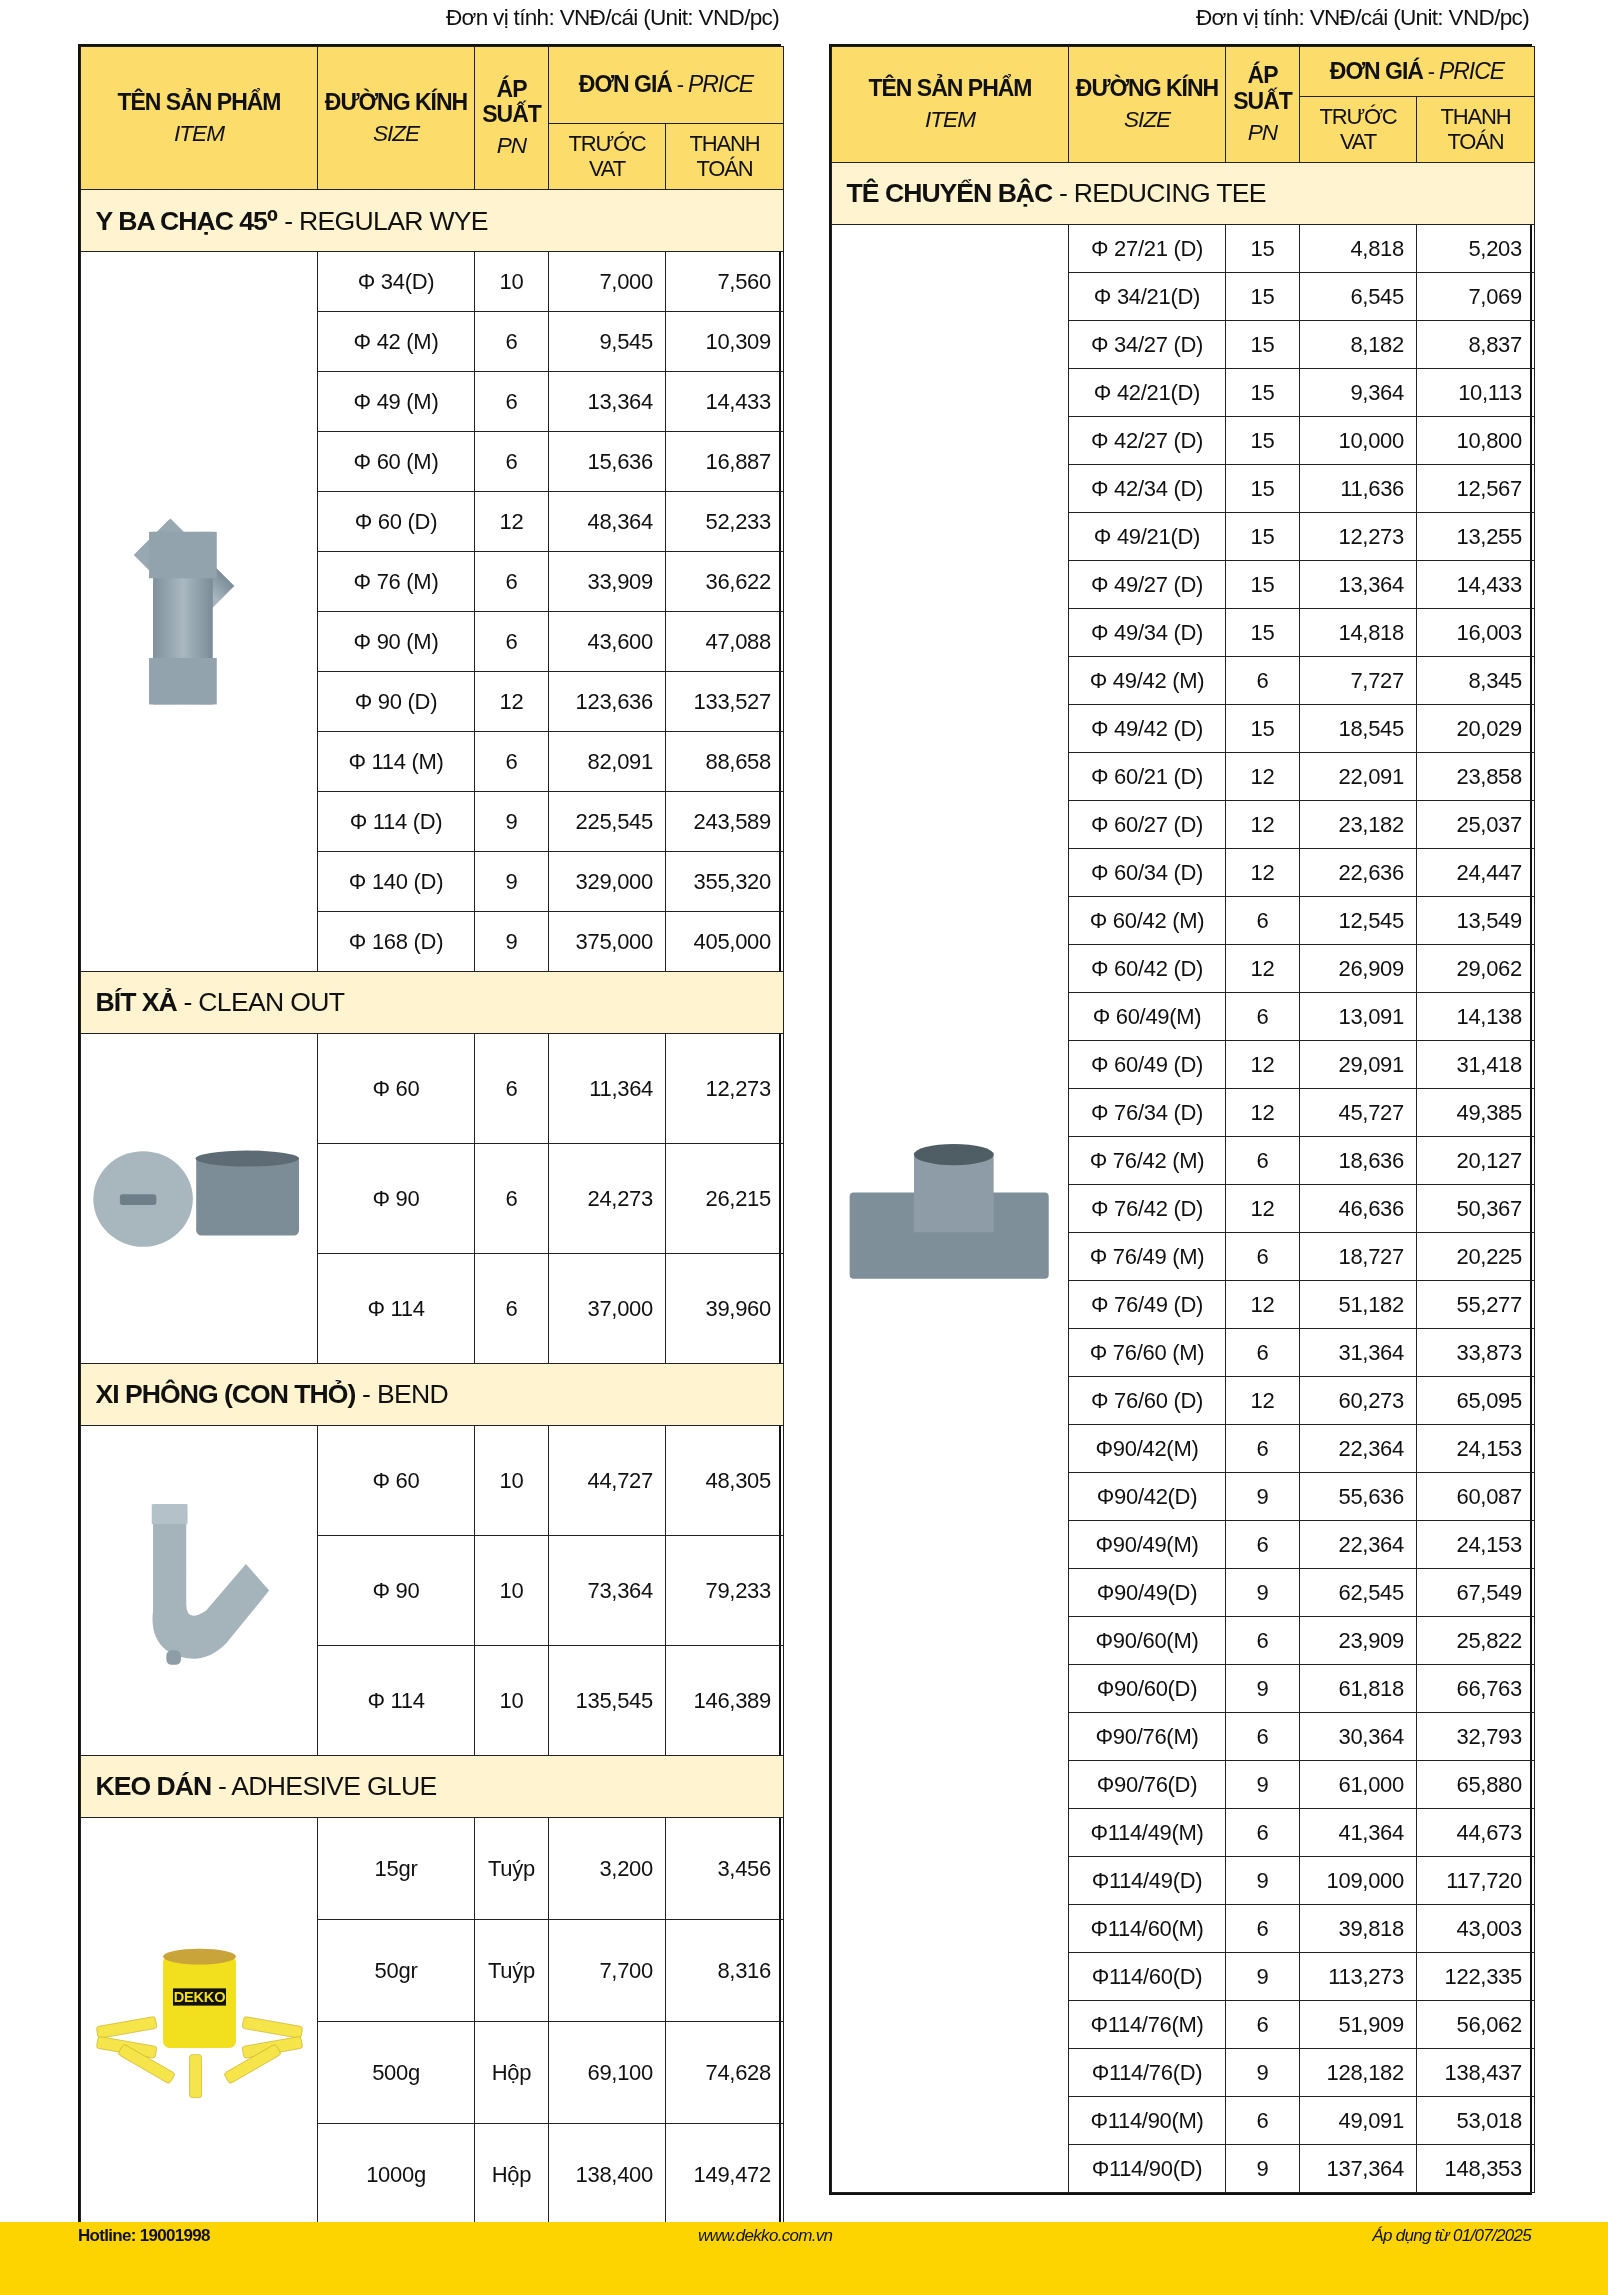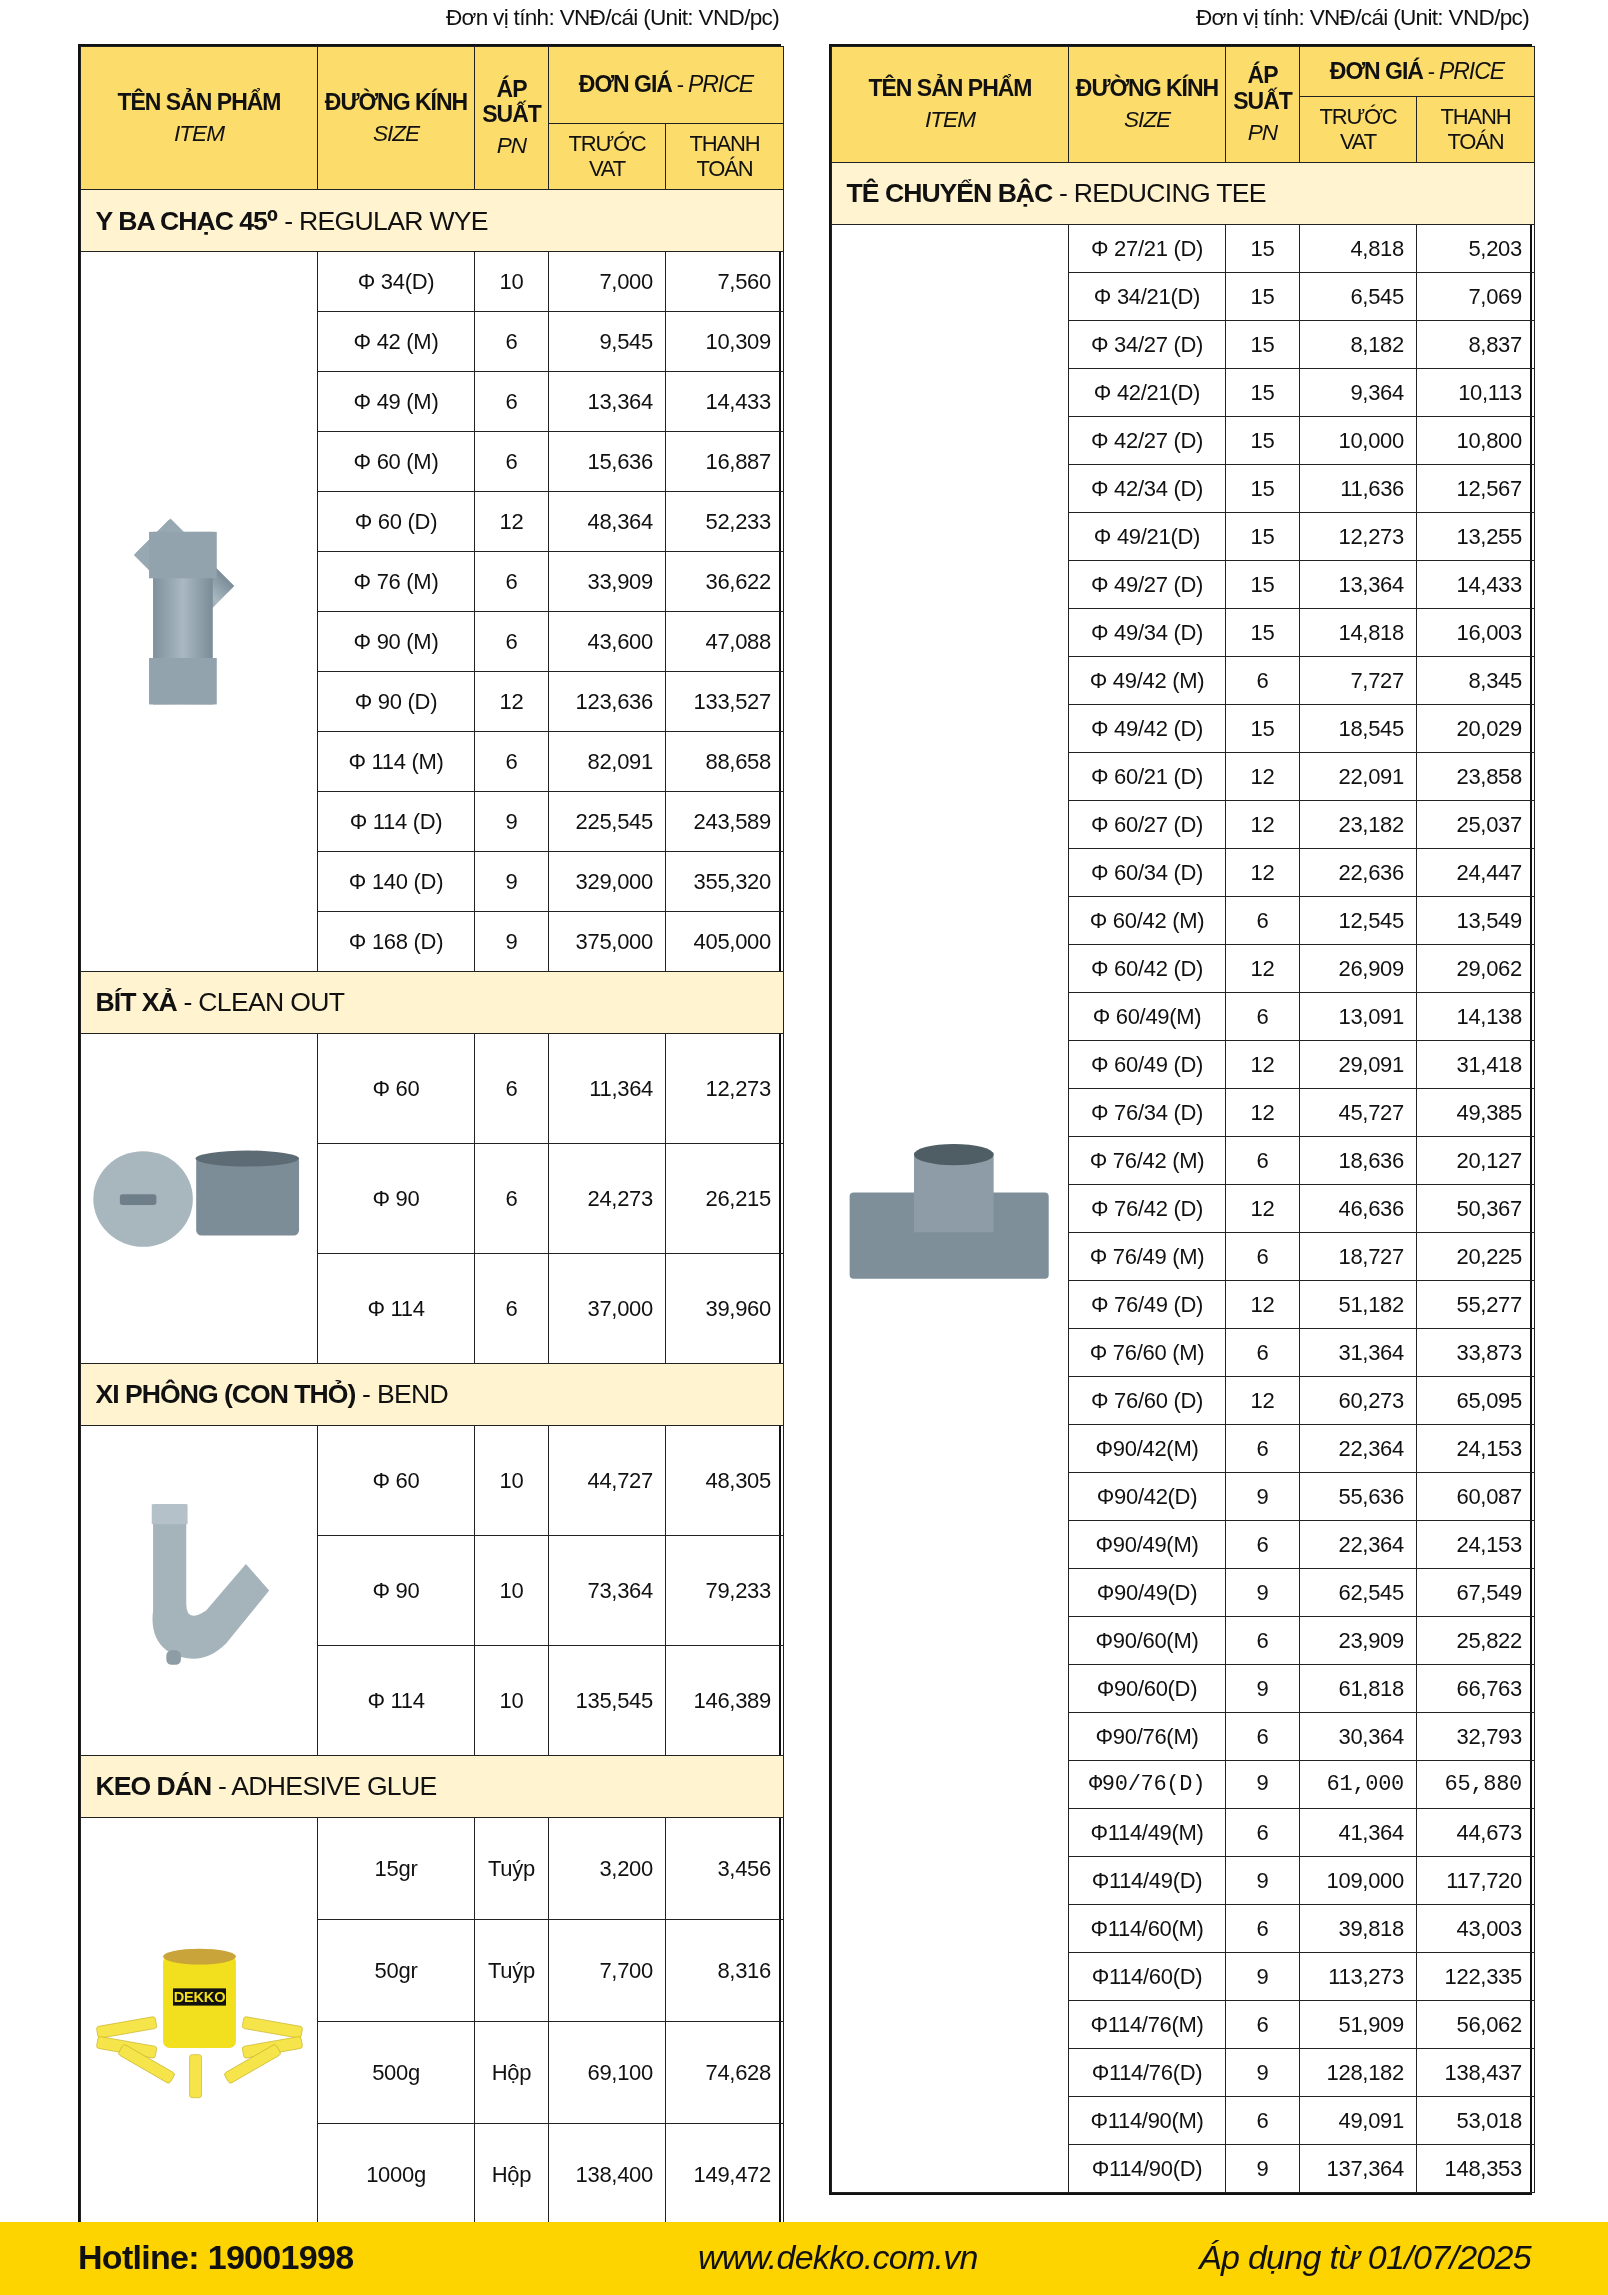--- a/index.html
+++ b/index.html
@@ -24,21 +24,21 @@
 
   .sec td { background: #fff3d0; font-size: 26.6px; padding-left: 14.6px; height: 62px; letter-spacing: -0.7px; text-align: left; }
   .sec b { font-weight: bold; letter-spacing: -1px; }
 
   .row td { font-size: 22px; text-align: center; vertical-align: middle; letter-spacing: -0.3px; }
   .row td.num { text-align: right; padding-right: 12px; }
   .imgcell { background: #fff; position: relative; }
   .imgwrap { position: absolute; left: 0; right: 0; top: 0; bottom: 0; display: flex; align-items: center; justify-content: center; }
 
   .footer { position: absolute; left: 0; top: 2222px; width: 1609px; height: 73px; background: #fdd400; }
-  .footer span { position: absolute; top: 16px; font-size: 34px; letter-spacing: -0.7px; }
+  .footer span { position: absolute; top: 4px; font-size: 17px; letter-spacing: -0.7px; }
   .f-hot { left: 78px; font-weight: bold; }
   .f-web { left: 698px; font-style: italic; }
   .f-date { right: 78px; font-style: italic; }
 </style>
 </head>
 <body>
 
 <div class="unit-note left">Đơn vị tính: VNĐ/cái (Unit: VND/pc)</div>
 <div class="unit-note right">Đơn vị tính: VNĐ/cái (Unit: VND/pc)</div>
 
@@ -489,21 +489,21 @@
           <td>9</td>
           <td class="num">61,818</td>
           <td class="num">66,763</td>
         </tr>
         <tr class="row" style="height: 48px;">
           <td>Φ90/76(M)</td>
           <td>6</td>
           <td class="num">30,364</td>
           <td class="num">32,793</td>
         </tr>
-        <tr class="row" style="height: 48px; font-family: Liberation Mono, monospace;">
+        <tr class="row" style="height: 48px;">
           <td>Φ90/76(D)</td>
           <td>9</td>
           <td class="num">61,000</td>
           <td class="num">65,880</td>
         </tr>
         <tr class="row" style="height: 48px;">
           <td>Φ114/49(M)</td>
           <td>6</td>
           <td class="num">41,364</td>
           <td class="num">44,673</td>

